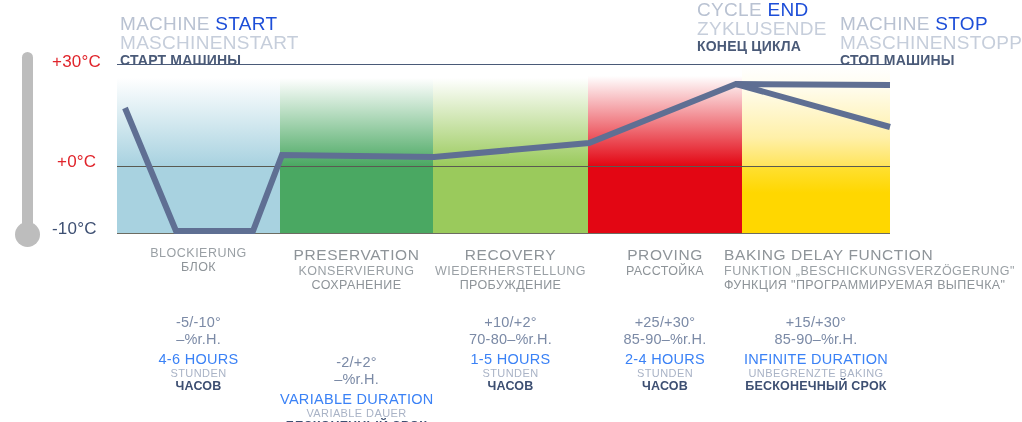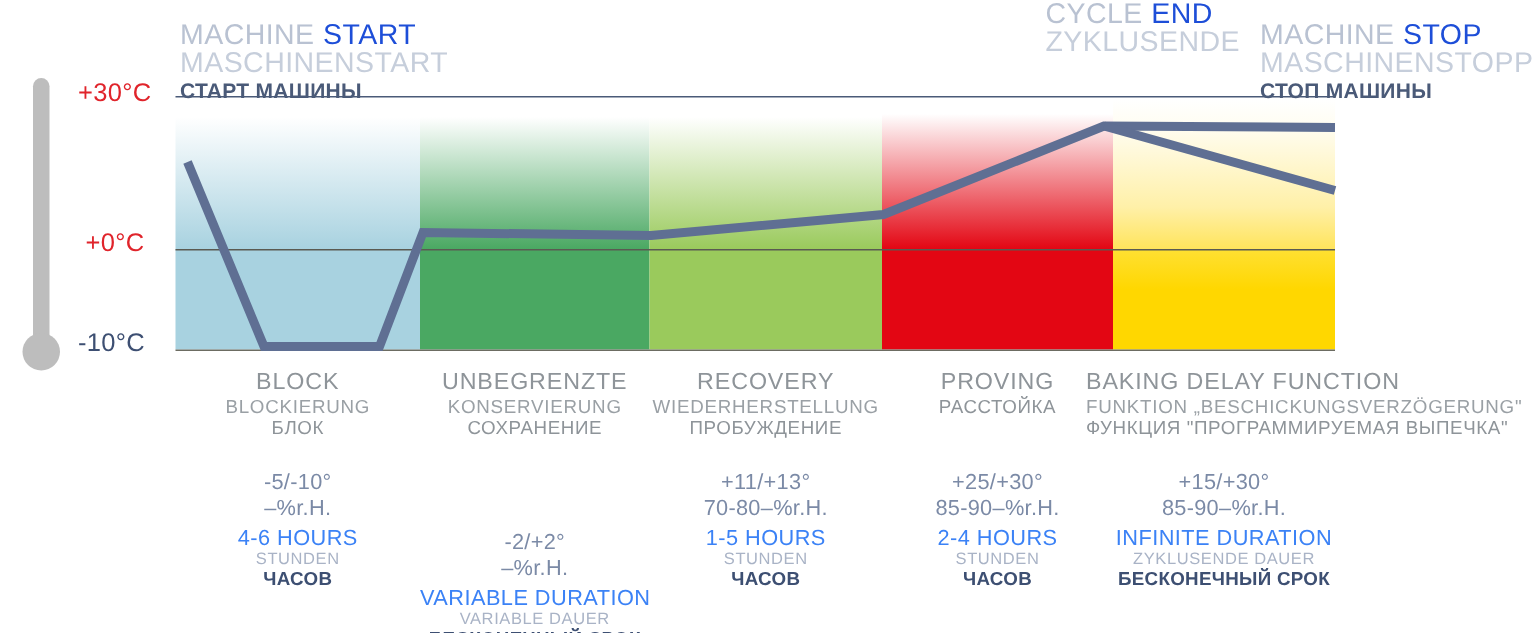--- a/index.html
+++ b/index.html
@@ -81,20 +81,21 @@
 
   <div class="marker" style="left:120px;top:14px;">
     <div class="l1"><span class="strong">MACHINE</span> <span class="light">START</span></div>
     <div class="l2">MASCHINENSTART</div>
     <div class="l3">СТАРТ МАШИНЫ</div>
   </div>
 
   <div class="marker" style="left:697px;top:0;">
     <div class="l1"><span class="strong">CYCLE</span> <span class="light">END</span></div>
     <div class="l2">ZYKLUSENDE</div>
+    <div class="l3">КОНЕЦ ЦИКЛА</div>
   </div>
 
   <div class="marker" style="left:840px;top:14px;">
     <div class="l1"><span class="strong">MACHINE</span> <span class="light">STOP</span></div>
     <div class="l2">MASCHINENSTOPP</div>
     <div class="l3">СТОП МАШИНЫ</div>
   </div>
 
   <div class="header-rule"></div>
 
@@ -124,26 +125,25 @@
   <div class="zero-line"></div>
   <div class="base-line"></div>
 
   <svg id="curve" viewBox="0 0 1022 422">
     <polyline points="125,108 176,231 253,231 282,155 434,157 589,143 736,84 890,85" fill="none" stroke="#5f6f93" stroke-width="6" stroke-linejoin="miter" stroke-linecap="butt"></polyline>
     <polyline points="736,84 890,127" fill="none" stroke="#5f6f93" stroke-width="6" stroke-linejoin="miter" stroke-linecap="butt"></polyline>
   </svg>
 
   <div class="phases">
     <div class="phase" style="left:0px;width:163px;">
-      <div class="en">BLOCK</div>
       <div class="de">BLOCKIERUNG</div>
       <div class="ru">БЛОК</div>
     </div>
     <div class="phase" style="left:163px;width:153px;">
-      <div class="en">UNBEGRENZTE</div>
+      <div class="en">PRESERVATION</div>
       <div class="de">KONSERVIERUNG</div>
       <div class="ru">СОХРАНЕНИЕ</div>
     </div>
     <div class="phase" style="left:316px;width:155px;">
       <div class="en">RECOVERY</div>
       <div class="de">WIEDERHERSTELLUNG</div>
       <div class="ru">ПРОБУЖДЕНИЕ</div>
     </div>
     <div class="phase" style="left:471px;width:154px;">
       <div class="en">PROVING</div>
@@ -165,35 +165,35 @@
       <div class="dur-ru">ЧАСОВ</div>
     </div>
     <div class="datacol" style="left:163px;width:153px;margin-top:40px;">
       <div class="temp">-2/+2°</div>
       <div class="hum">–%r.H.</div>
       <div class="dur-en">VARIABLE DURATION</div>
       <div class="dur-de">VARIABLE DAUER</div>
       <div class="dur-ru">БЕСКОНЕЧНЫЙ СРОК</div>
     </div>
     <div class="datacol" style="left:316px;width:155px;">
-      <div class="temp">+11/+13°</div>
+      <div class="temp">+10/+2°</div>
       <div class="hum">70-80–%r.H.</div>
       <div class="dur-en">1-5 HOURS</div>
       <div class="dur-de">STUNDEN</div>
       <div class="dur-ru">ЧАСОВ</div>
     </div>
     <div class="datacol" style="left:471px;width:154px;">
       <div class="temp">+25/+30°</div>
       <div class="hum">85-90–%r.H.</div>
       <div class="dur-en">2-4 HOURS</div>
       <div class="dur-de">STUNDEN</div>
       <div class="dur-ru">ЧАСОВ</div>
     </div>
     <div class="datacol" style="left:625px;width:148px;">
       <div class="temp">+15/+30°</div>
       <div class="hum">85-90–%r.H.</div>
       <div class="dur-en">INFINITE DURATION</div>
-      <div class="dur-de">ZYKLUSENDE DAUER</div>
+      <div class="dur-de">UNBEGRENZTE BAKING</div>
       <div class="dur-ru">БЕСКОНЕЧНЫЙ СРОК</div>
     </div>
   </div>
 
 </div>
 
 </body></html>

